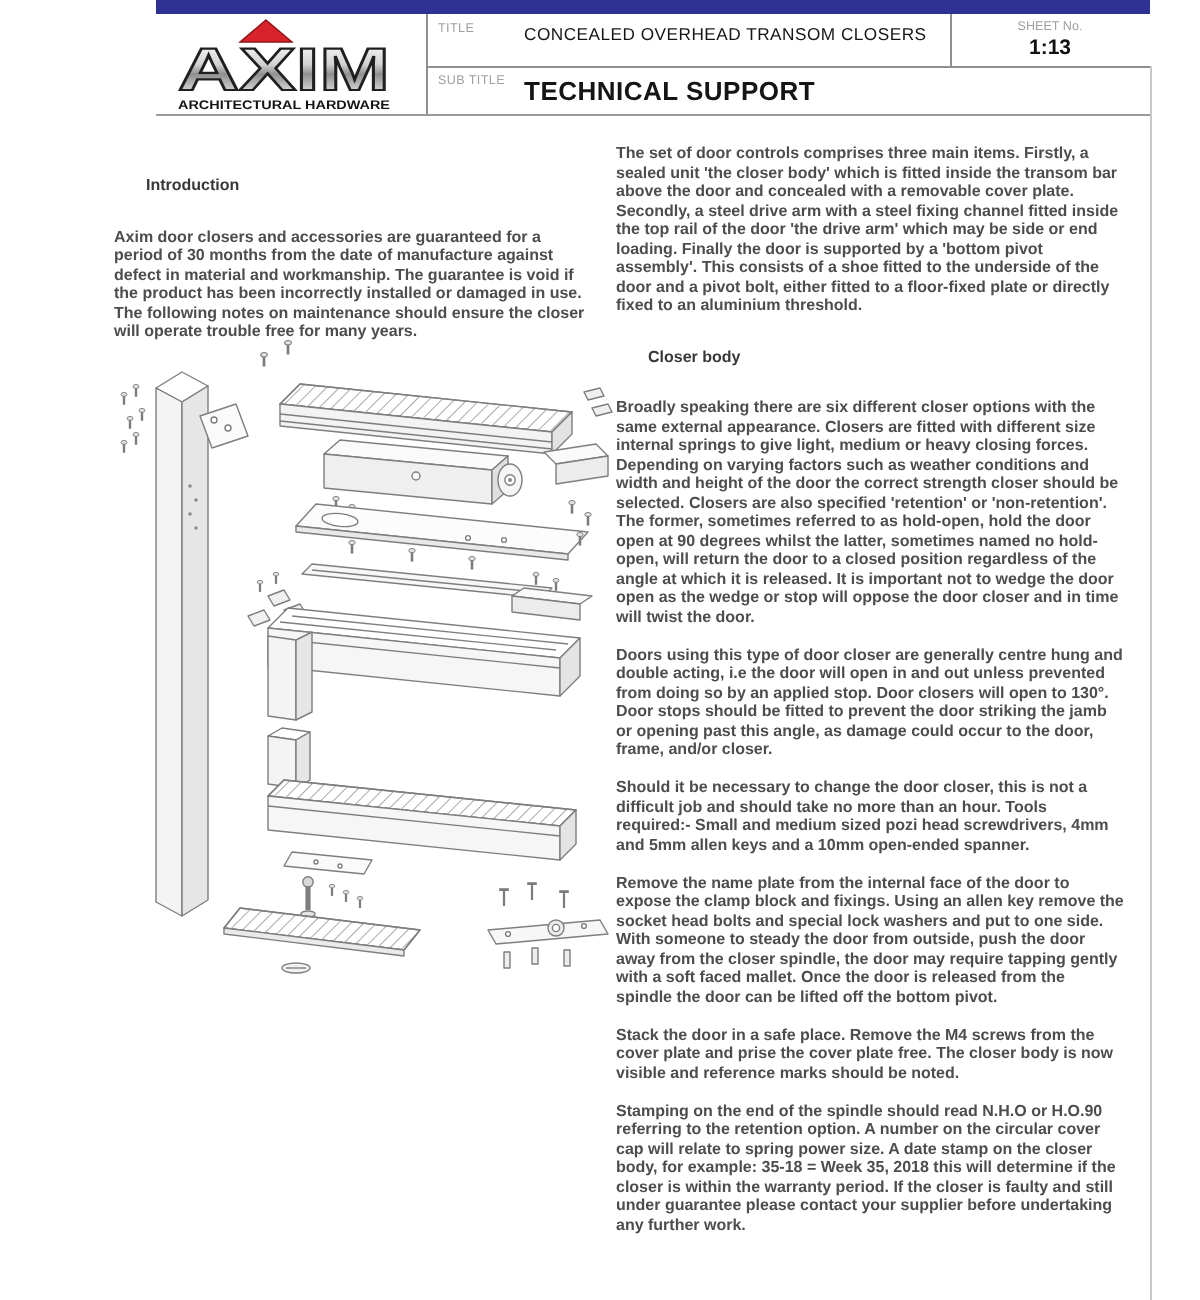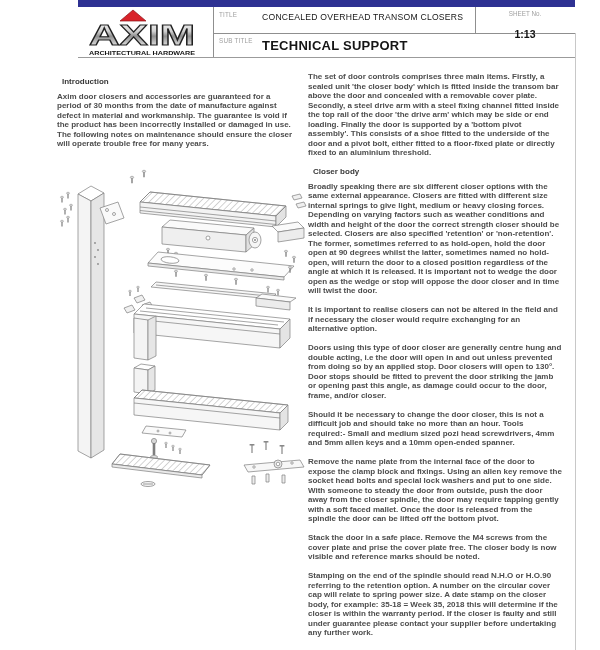--- a/index.html
+++ b/index.html
@@ -18,27 +18,27 @@
   .v2{left:475px;top:7px;height:26px;}
   .h1{left:213px;top:33px;width:362px;}
   .h2{left:78px;top:57px;width:497px;background:#9b9b9b;}
   .rborder{left:575px;top:33px;width:1px;height:617px;background:#c8c8c8;}
   .cell-label{font-size:6.3px;color:#a0a0a0;letter-spacing:.2px;}
   .lab-title{left:219px;top:11px;}
   .lab-sub{left:219px;top:37px;}
   .doc-title{left:262px;top:12px;font-size:8.6px;font-weight:normal;color:#151515;letter-spacing:.25px;}
   .doc-sub{left:262px;top:38px;font-size:13px;font-weight:bold;color:#151515;letter-spacing:.25px;}
   .sheet-label{left:475px;top:10px;width:100px;text-align:center;font-size:6.3px;color:#a0a0a0;}
-  .sheet-val{left:475px;top:18px;width:100px;text-align:center;font-size:10.5px;font-weight:bold;color:#111;margin-top:10px;}
+  .sheet-val{left:475px;top:18px;width:100px;text-align:center;font-size:10.5px;font-weight:bold;color:#111;}
   
   .col{font-size:8px;line-height:9.5px;color:#4d4d4d;}
   .col-left{left:57px;top:72px;width:240px;}
   .col-right{left:308px;top:72px;width:254px;}
   .col p{margin:0 0 9.5px 0;font-weight:bold;}
-  .col h3{margin:5px;font-size:8px;line-height:9.5px;color:#383838;font-weight:bold;}
+  .col h3{margin:16px;font-size:8px;line-height:9.5px;color:#383838;font-weight:bold;}
   .diagram{left:46px;top:158px;width:262px;height:398px;}
   .diagram svg{display:block;}
 </style>
 </head>
 <body>
 
 <div class="abs topbar"></div>
 
 <div class="abs logo">
   <svg width="112" height="47" viewBox="0 0 112 47">
@@ -213,19 +213,18 @@
     <rect x="220" y="316" width="3" height="8" fill="#ededed"></rect>
     <rect x="236" y="317" width="3" height="8" fill="#ededed"></rect>
   </g>
 </svg>
 </div>
 
 <div class="abs col col-right">
   <p>The set of door controls comprises three main items. Firstly, a sealed unit 'the closer body' which is fitted inside the transom bar above the door and concealed with a removable cover plate. Secondly, a steel drive arm with a steel fixing channel fitted inside the top rail of the door 'the drive arm' which may be side or end loading. Finally the door is supported by a 'bottom pivot assembly'. This consists of a shoe fitted to the underside of the door and a pivot bolt, either fitted to a floor-fixed plate or directly fixed to an aluminium threshold.</p>
   <h3>Closer body</h3>
   <p>Broadly speaking there are six different closer options with the same external appearance. Closers are fitted with different size internal springs to give light, medium or heavy closing forces. Depending on varying factors such as weather conditions and width and height of the door the correct strength closer should be selected. Closers are also specified 'retention' or 'non-retention'. The former, sometimes referred to as hold-open, hold the door open at 90 degrees whilst the latter, sometimes named no hold-open, will return the door to a closed position regardless of the angle at which it is released. It is important not to wedge the door open as the wedge or stop will oppose the door closer and in time will twist the door.</p>
-  <p>It is important to realise closers can not be altered in the field and if necessary the closer would require exchanging for an alternative option.</p>
   <p>Doors using this type of door closer are generally centre hung and double acting, i.e the door will open in and out unless prevented from doing so by an applied stop. Door closers will open to 130°. Door stops should be fitted to prevent the door striking the jamb or opening past this angle, as damage could occur to the door, frame, and/or closer.</p>
   <p>Should it be necessary to change the door closer, this is not a difficult job and should take no more than an hour. Tools required:- Small and medium sized pozi head screwdrivers, 4mm and 5mm allen keys and a 10mm open-ended spanner.</p>
   <p>Remove the name plate from the internal face of the door to expose the clamp block and fixings. Using an allen key remove the socket head bolts and special lock washers and put to one side. With someone to steady the door from outside, push the door away from the closer spindle, the door may require tapping gently with a soft faced mallet. Once the door is released from the spindle the door can be lifted off the bottom pivot.</p>
   <p>Stack the door in a safe place. Remove the M4 screws from the cover plate and prise the cover plate free. The closer body is now visible and reference marks should be noted.</p>
   <p>Stamping on the end of the spindle should read N.H.O or H.O.90 referring to the retention option. A number on the circular cover cap will relate to spring power size. A date stamp on the closer body, for example: 35-18 = Week 35, 2018 this will determine if the closer is within the warranty period. If the closer is faulty and still under guarantee please contact your supplier before undertaking any further work.</p>
 </div>
 
 </body></html>

